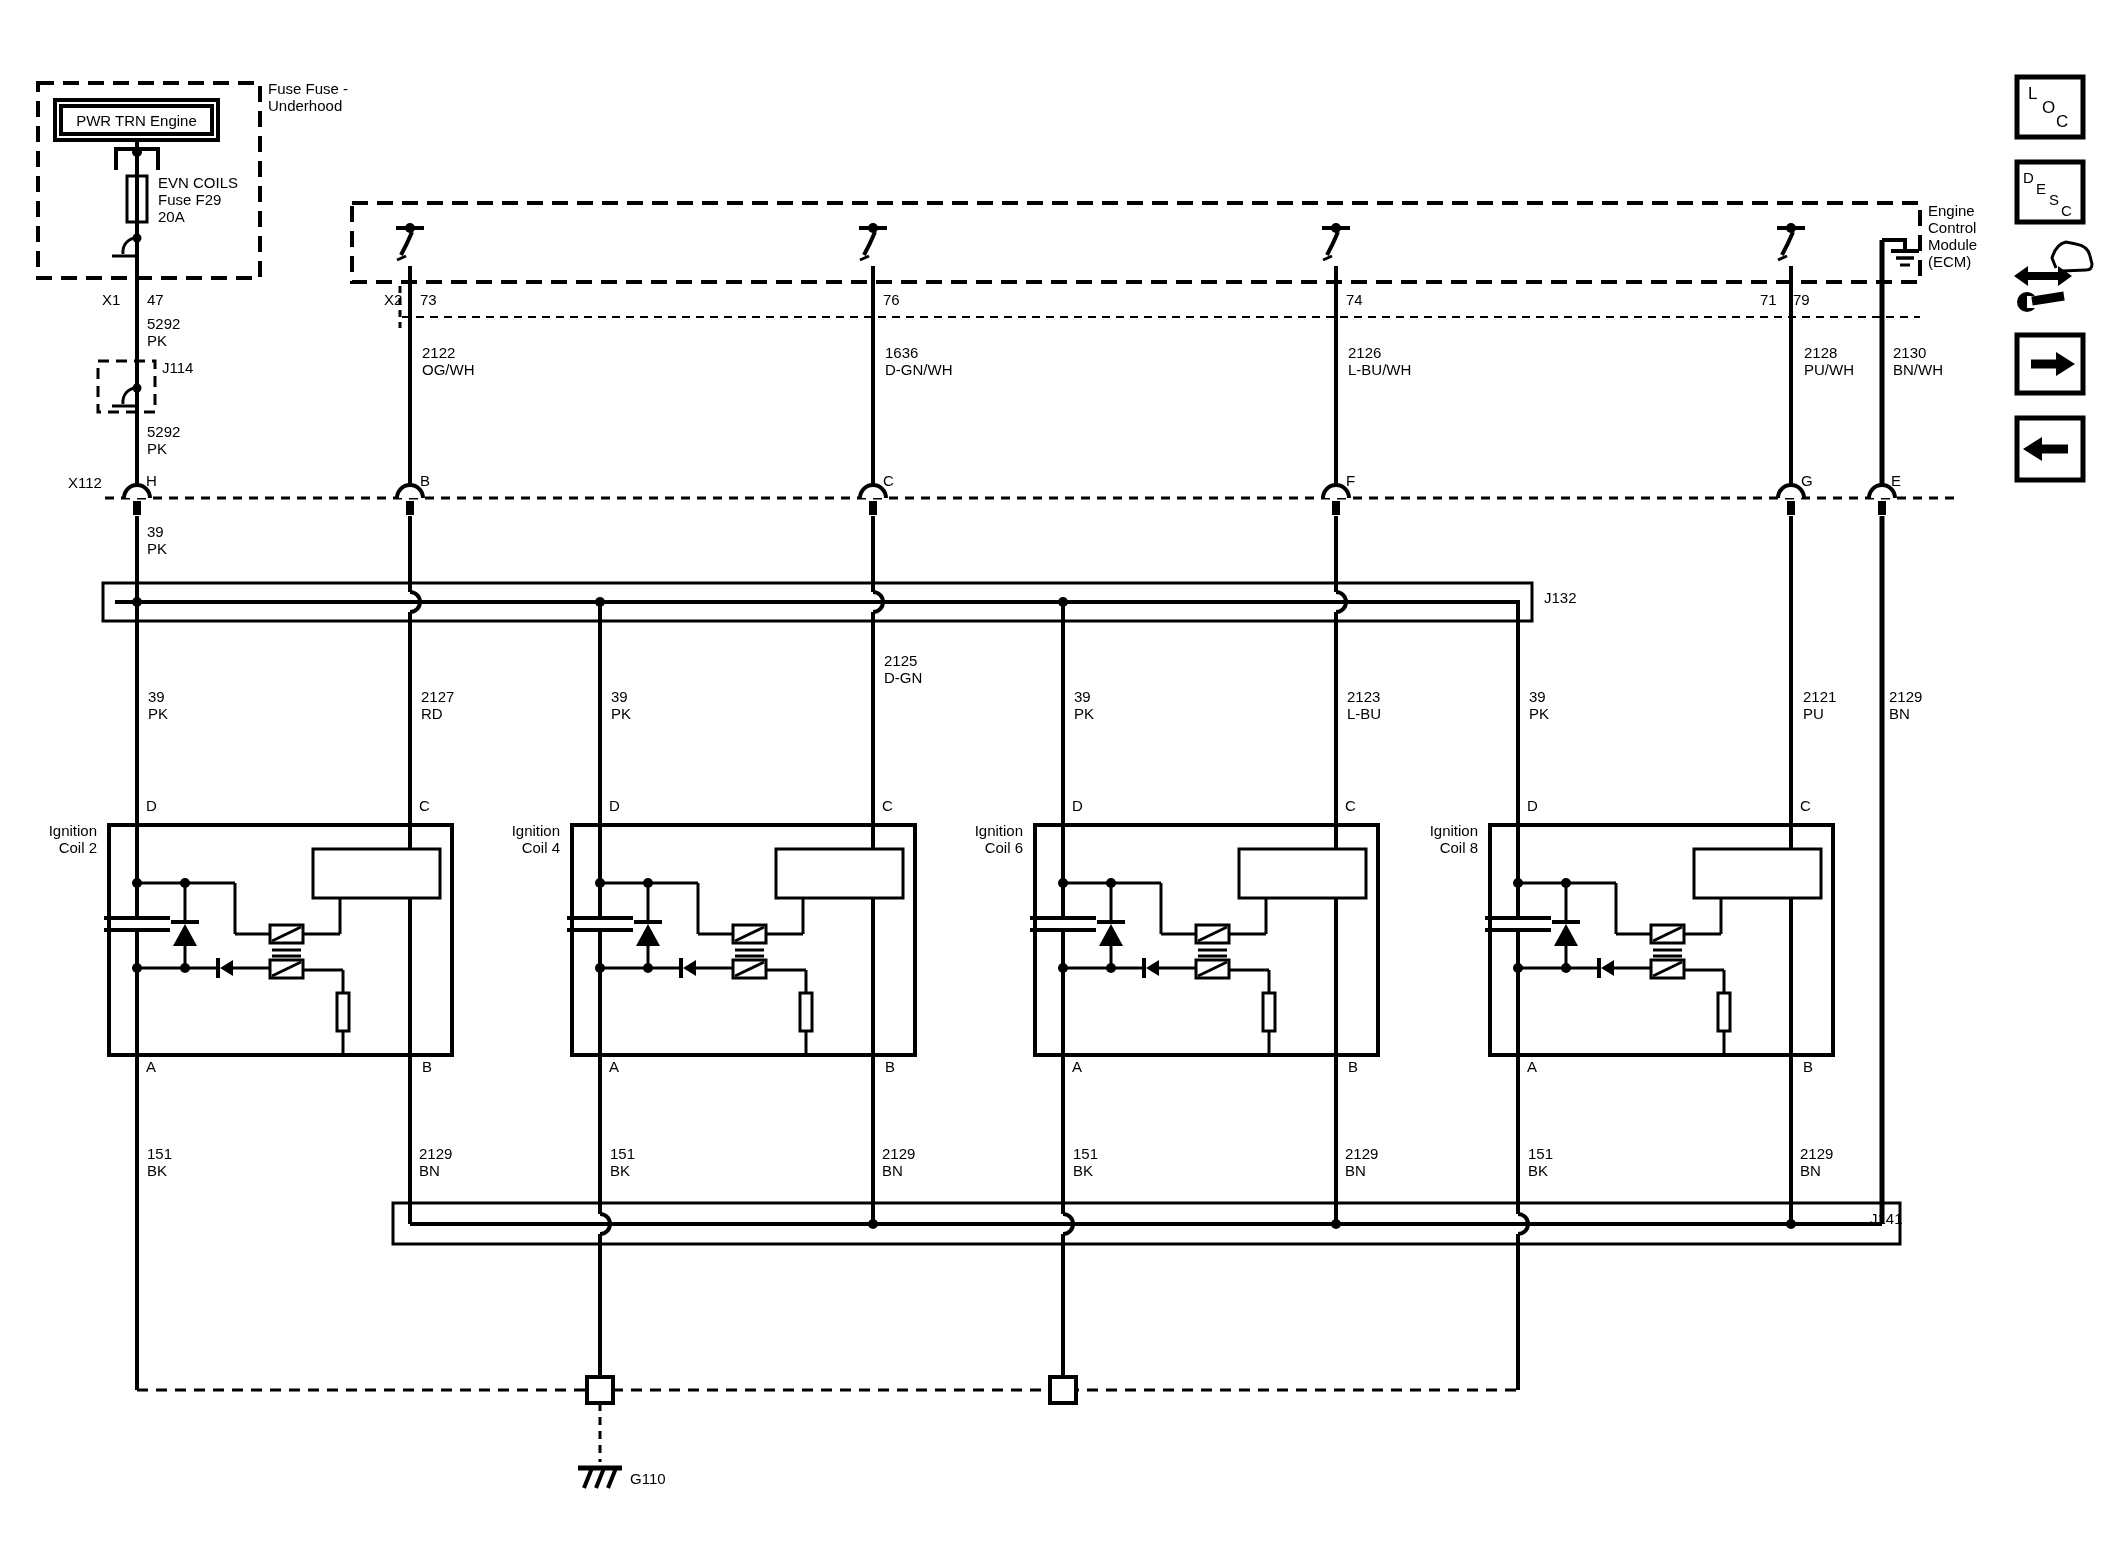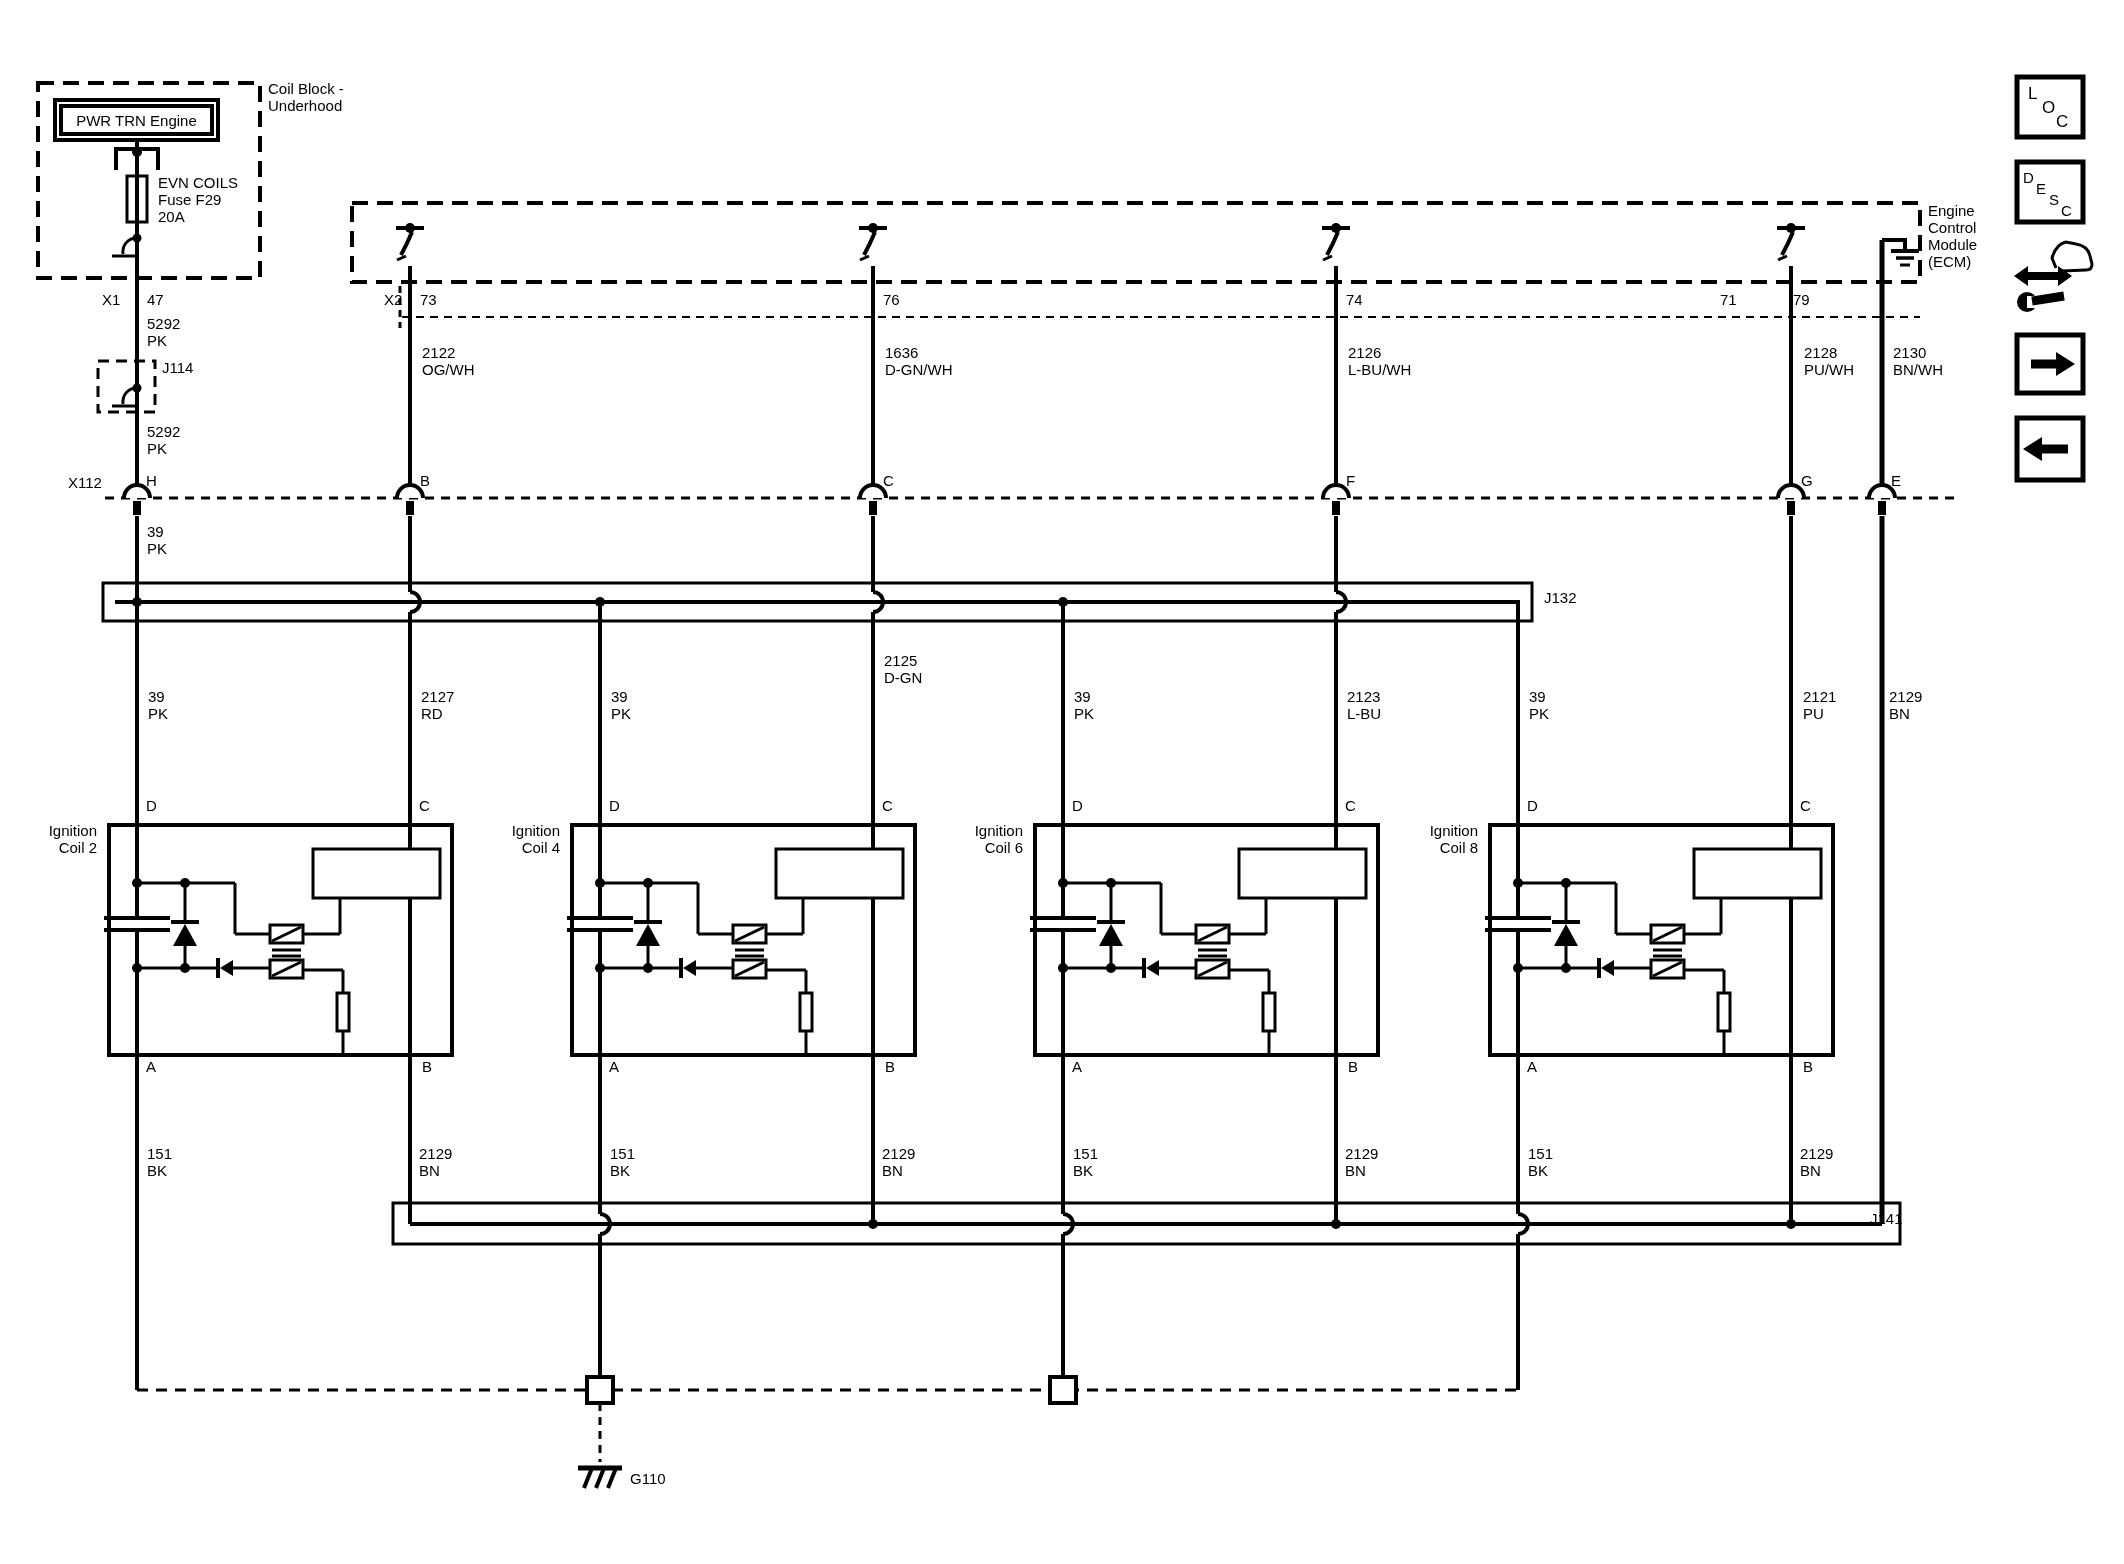--- a/index.html
+++ b/index.html
@@ -219,21 +219,21 @@
 
     <rect x="2017" y="418" width="66" height="62"></rect>
     <g>
       <line x1="2042" y1="449" x2="2068" y2="449" stroke-width="9"></line>
       <polygon points="2042,437 2042,461 2023,449" fill="#000" stroke="none"></polygon>
     </g>
   </g>
 </svg>
 
 <div class="lbl" style="left:268px;top:80px">
-  <div>Coil Block -</div>
+  <div>Fuse Fuse -</div>
   <div>Underhood</div>
 </div>
 <div class="relay-text">PWR TRN Engine</div>
 <div class="lbl" style="left:158px;top:174px">
   <div>EVN COILS</div>
   <div>Fuse F29</div>
   <div>20A</div>
 </div>
 <div class="lbl" style="left:102px;top:291px">X1</div>
 <div class="lbl" style="left:147px;top:291px">47</div>
@@ -264,21 +264,21 @@
 <div class="lbl" style="left:1928px;top:202px">
   <div>Engine</div>
   <div>Control</div>
   <div>Module</div>
   <div>(ECM)</div>
 </div>
 <div class="lbl" style="left:384px;top:291px">X2</div>
 <div class="lbl" style="left:420px;top:291px">73</div>
 <div class="lbl" style="left:883px;top:291px">76</div>
 <div class="lbl" style="left:1346px;top:291px">74</div>
-<div class="lbl" style="left:1720px;top:291px">71</div>
+<div class="lbl" style="left:1760px;top:291px">71</div>
 <div class="lbl" style="left:1793px;top:291px">79</div>
 
 <div class="lbl" style="left:422px;top:344px">
   <div>2122</div>
   <div>OG/WH</div>
 </div>
 <div class="lbl" style="left:885px;top:344px">
   <div>1636</div>
   <div>D-GN/WH</div>
 </div>

